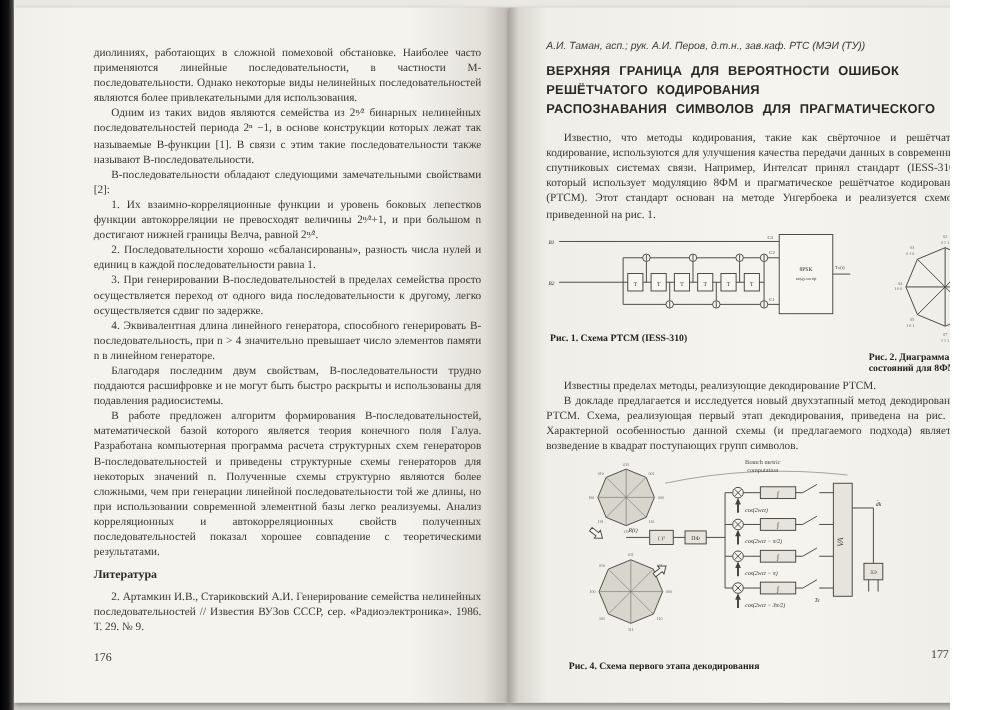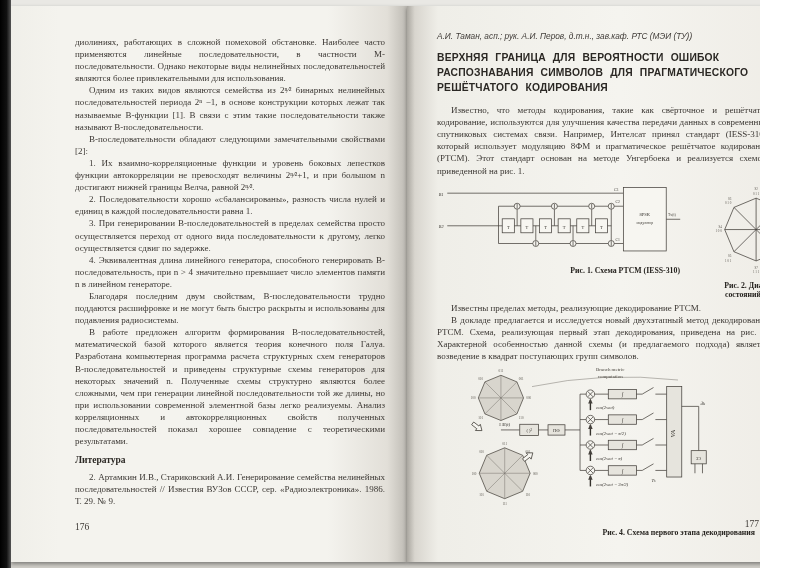--- a/index.html
+++ b/index.html
@@ -24,21 +24,21 @@
   #pagenum-right{right:36px;top:513px;}
   .rtext{padding:24px 26px 0 30px;color:#3b3733;font-size:9px;line-height:12.1px;}
   .author{font-family:"Liberation Sans",sans-serif;font-style:italic;font-size:8.3px;
           text-align:left;color:#403c38;margin:0 0 8px 0;}
   .title-line{font-family:"Liberation Sans",sans-serif;font-weight:bold;font-size:10.3px;
           letter-spacing:.2px;word-spacing:4px;color:#2b2824;line-height:15px;}
   .title-block{margin:0 0 9px 0;}
   .jp{margin:0;text-align:justify;font-family:Liberation Serif, serif;}
   .figrow{display:flex;align-items:flex-start;margin:5px 0 2px 0;}
   .figcol{display:flex;flex-direction:column;align-items:center;}
-  .figcap{font-weight:bold;font-size:7.8px;color:#26231f;text-align:right;line-height:9.5px;margin-top:2px;}
+  .figcap{font-weight:bold;font-size:7.8px;color:#26231f;text-align:left;line-height:9.5px;margin-top:2px;}
   .fig3wrap{width:336px;margin:2px auto 0 auto;display:flex;flex-direction:column;align-items:center;}
   svg{display:block;}
   .wire{stroke:#45413c;stroke-width:.8;fill:none;}
   .thinwire{stroke:#706c64;stroke-width:.5;fill:none;}
   .boxfill{fill:#f7f6f1;stroke:#45413c;stroke-width:.8;}
   .shadebox{fill:#e6e4dd;stroke:#45413c;stroke-width:.8;}
   .octfill{fill:#d8d5cd;stroke:#4a463f;stroke-width:.8;}
   .nodefill{fill:#f6f5f0;stroke:#45413c;stroke-width:.8;}
   .fillink{fill:#45413c;stroke:none;}
   .thick{stroke:#35322d;stroke-width:1.5;fill:none;}
@@ -73,22 +73,22 @@
       <p class="ref">2. Артамкин И.В., Стариковский А.И. Генерирование семейства нелинейных последовательностей // Известия ВУЗов СССР, сер. «Радиоэлектроника». 1986. Т. 29. № 9.</p>
     </div>
     <div class="pagenum" id="pagenum-left">176</div>
   </div>
 
   <div id="right-page" class="page">
     <div class="rtext">
       <p class="author">А.И. Таман, асп.; рук. А.И. Перов, д.т.н., зав.каф. РТС (МЭИ (ТУ))</p>
       <div class="title-block">
         <div class="title-line">ВЕРХНЯЯ ГРАНИЦА ДЛЯ ВЕРОЯТНОСТИ ОШИБОК</div>
+        <div class="title-line">РЕШЁТЧАТОГО КОДИРОВАНИЯ</div>
         <div class="title-line">РАСПОЗНАВАНИЯ СИМВОЛОВ ДЛЯ ПРАГМАТИЧЕСКОГО</div>
-        <div class="title-line">РЕШЁТЧАТОГО КОДИРОВАНИЯ</div>
       </div>
       <p class="jp ind">Известно, что методы кодирования, такие как свёрточное и решётчатое кодирование, используются для улучшения качества передачи данных в современных спутниковых системах связи. Например, Интелсат принял стандарт (IESS-310), который использует модуляцию 8ФМ и прагматическое решётчатое кодирование (РТСМ). Этот стандарт основан на методе Унгербоека и реализуется схемой, приведенной на рис. 1.</p>
 
       <div class="figrow">
 
         <div class="figcol">
           <svg width="246" height="82" viewBox="0 0 264 88">
             <text x="2" y="14.5" class="slbl-i">В1</text>
             <line x1="11" y1="12" x2="200" y2="12" class="wire"></line>
             <text x="190" y="9.5" class="tinylbl">С3</text>

